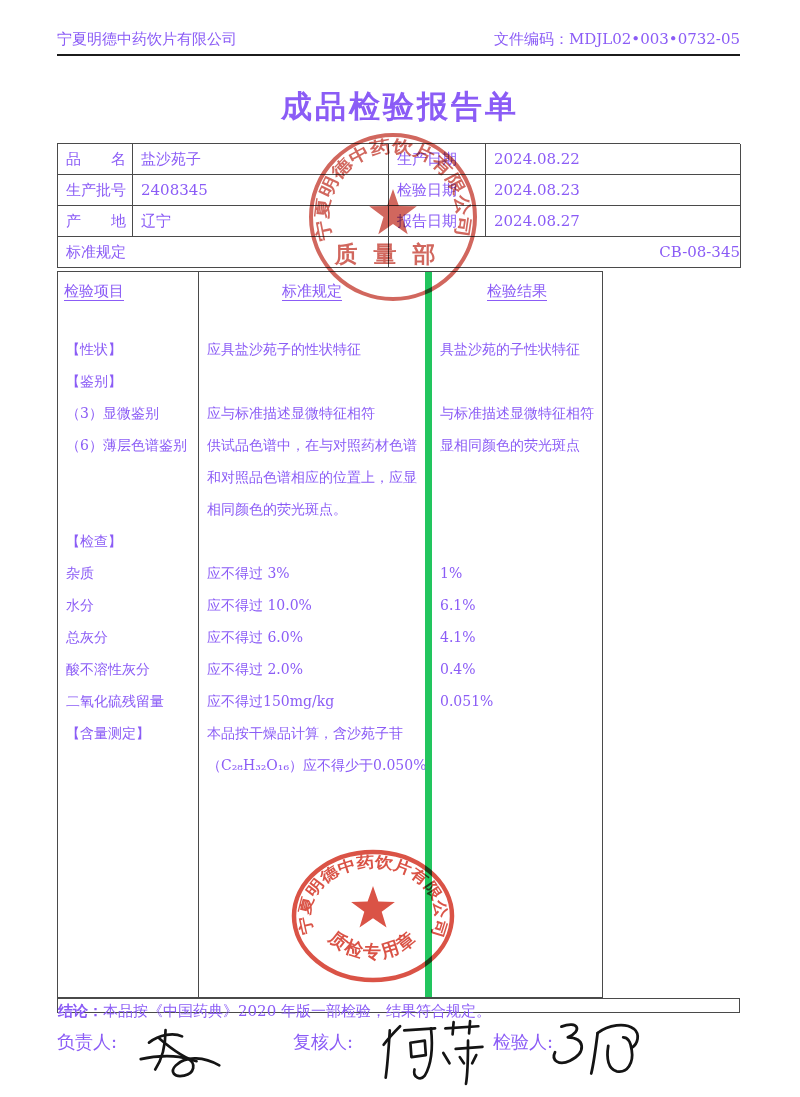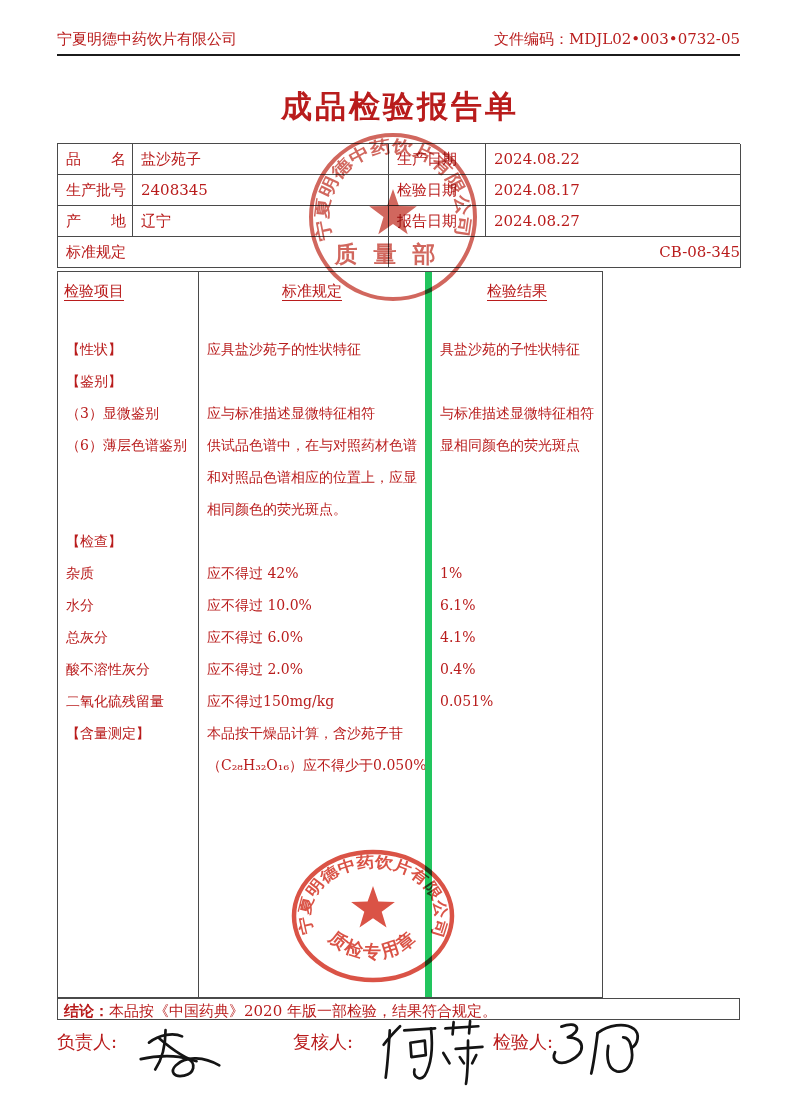--- a/index.html
+++ b/index.html
@@ -1,20 +1,20 @@
 <!DOCTYPE html>
 <html><head>
 <meta charset="utf-8">
 <style>
   html,body { margin:0; padding:0; background:#888; }
   .page {
     position:relative; width:800px; height:1097px; margin:0 auto;
     background:#ffffff; overflow:hidden;
     font-family:"DejaVu Serif","Liberation Serif",serif;
-    color:#b91c1c;
+    color:#8b5cf6;
   }
   
   .doc-header {
     position:absolute; left:57px; top:30px; width:683px;
     display:flex; justify-content:space-between; align-items:flex-end;
     font-size:15px; padding-bottom:5px; border-bottom:2px solid #1b1b1b;
   }
   .doc-title {
     position:absolute; top:86px; left:0; width:800px; text-align:center;
     font-size:31px; font-weight:bold; letter-spacing:3px;
@@ -46,23 +46,23 @@
   .ihead { height:61px; padding-top:10px; font-size:15px; box-sizing:border-box; }
   .ihead.left { padding-left:6px; text-align:left; }
   .ihead.center { text-align:center; }
   .ihead span { text-decoration:underline; text-underline-offset:4px; }
   .tline {
     height:32px; line-height:32px; padding:0 8px;
     white-space:nowrap; overflow:visible;
   }
   
   .concl {
-    position:absolute; left:57px; top:998px; width:683px; height:22px;
+    position:absolute; left:57px; top:998px; width:683px; height:15px;
     border:1px solid #4a4a4a; box-sizing:border-box;
-    line-height:25px; font-size:15px; padding-left:6px; white-space:nowrap;
+    line-height:25px; font-size:15px; white-space:nowrap;
   }
   .concl b { font-weight:bold; }
   
   .sigrow { position:absolute; left:57px; top:1030px; width:683px; height:60px; font-size:18px; }
   .siglabel { position:absolute; top:0; white-space:nowrap; }
   .lab-resp { left:0; }
   .lab-rev  { left:236px; }
   .lab-insp { left:436px; }
   .sig { position:absolute; }
   .sig path { fill:none; stroke:#141414; stroke-width:2.6; stroke-linecap:round; stroke-linejoin:round; }
@@ -85,21 +85,21 @@
 
   <div class="info-grid">
     <div class="cell">品　　名</div>
     <div class="cell">盐沙苑子</div>
     <div class="cell">生产日期</div>
     <div class="cell">2024.08.22</div>
 
     <div class="cell">生产批号</div>
     <div class="cell">2408345</div>
     <div class="cell">检验日期</div>
-    <div class="cell">2024.08.17</div>
+    <div class="cell">2024.08.23</div>
 
     <div class="cell">产　　地</div>
     <div class="cell">辽宁</div>
     <div class="cell">报告日期</div>
     <div class="cell">2024.08.27</div>
 
     <div class="cell span2a">标准规定</div>
     <div class="cell span2b">CB-08-345</div>
   </div>
 
@@ -123,21 +123,21 @@
       </div>
     <div class="icol icol2">
       <div class="ihead center"><span>标准规定</span></div>
     <div class="tline">应具盐沙苑子的性状特征</div>
         <div class="tline"></div>
         <div class="tline">应与标准描述显微特征相符</div>
         <div class="tline">供试品色谱中，在与对照药材色谱</div>
         <div class="tline">和对照品色谱相应的位置上，应显</div>
         <div class="tline">相同颜色的荧光斑点。</div>
         <div class="tline"></div>
-        <div class="tline">应不得过 42%</div>
+        <div class="tline">应不得过 3%</div>
         <div class="tline">应不得过 10.0%</div>
         <div class="tline">应不得过 6.0%</div>
         <div class="tline">应不得过 2.0%</div>
         <div class="tline">应不得过150mg/kg</div>
         <div class="tline">本品按干燥品计算，含沙苑子苷</div>
         <div class="tline">（C₂₈H₃₂O₁₆）应不得少于0.050%</div>
       </div>
     <div class="icol icol3">
       <div class="ihead center"><span>检验结果</span></div>
     <div class="tline">具盐沙苑的子性状特征</div>

